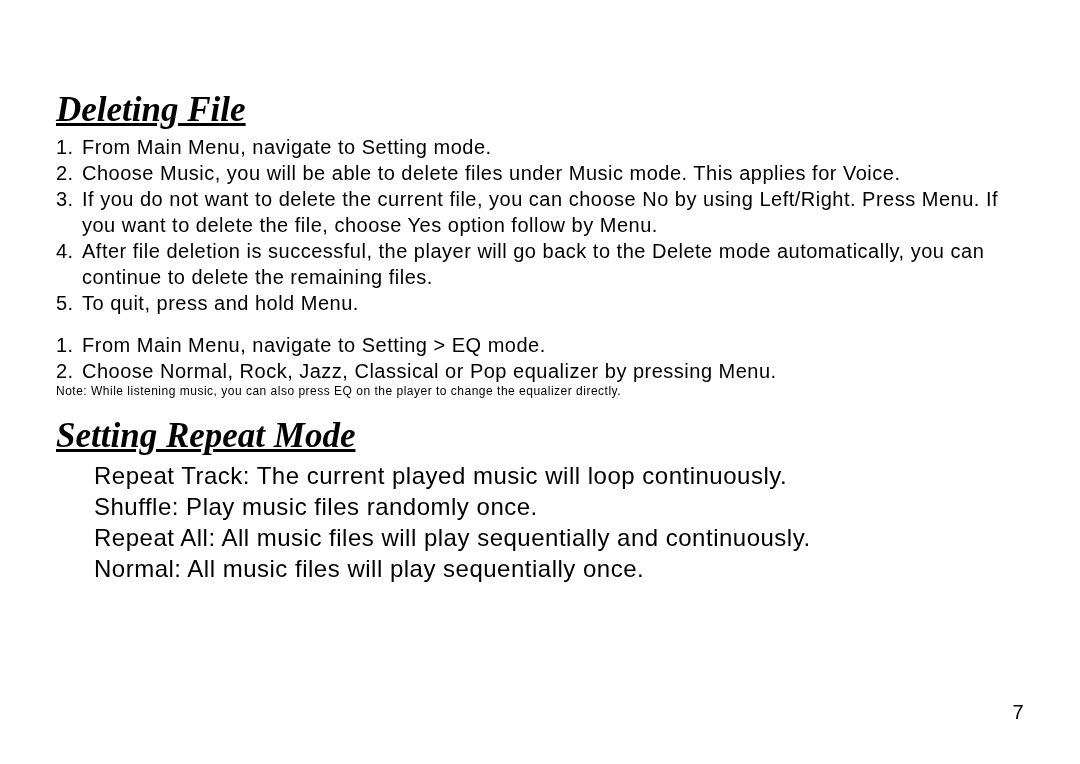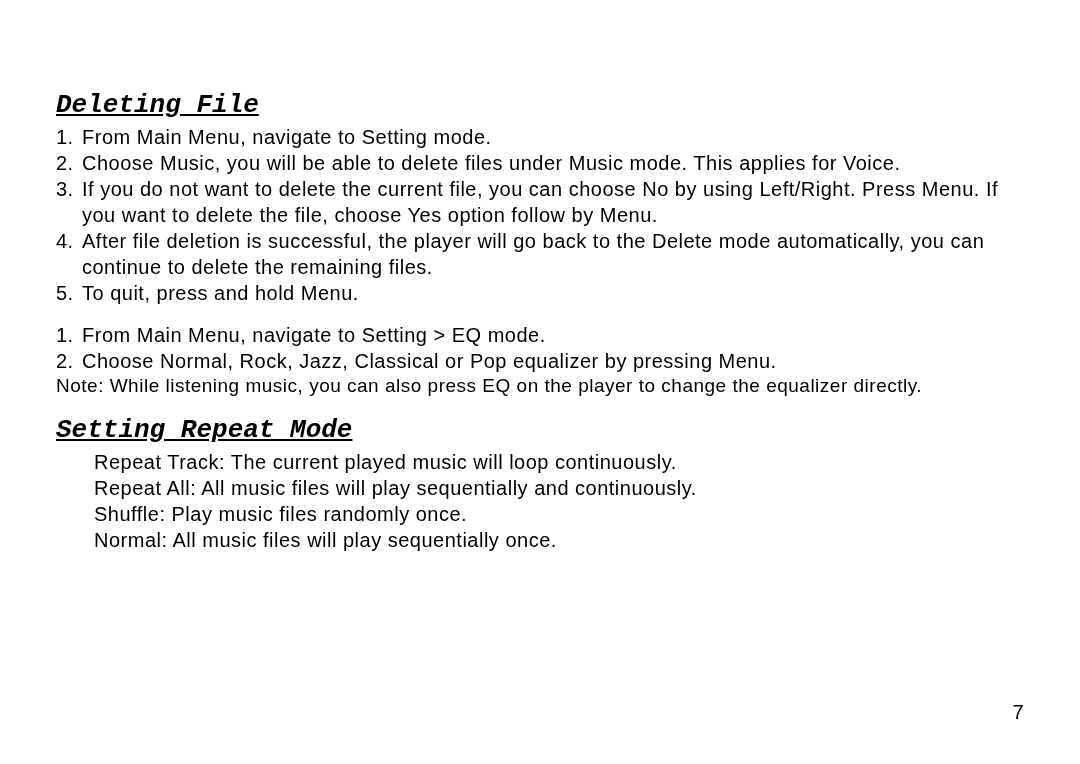--- a/index.html
+++ b/index.html
@@ -8,42 +8,42 @@
       height: 764px;
       background: #ffffff;
       font-family: Arial, Helvetica, sans-serif;
       color: #000;
       position: relative;
       padding: 90px 56px 40px 56px;
       letter-spacing: 0.5px;
     }
     .section { margin-bottom: 16px; }
     .section-title {
-      font-family: Liberation Mono, monospace;
+      font-family: Liberation Serif, serif;
       font-style: italic;
       font-weight: bold;
-      font-size: 26px;
+      font-size: 35px;
       text-decoration: underline;
       margin-bottom: 4px;
       letter-spacing: 0;
     }
     .body-text {
       font-size: 20px;
       line-height: 1.3;
     }
     ol.body-text { list-style: none; }
     ol.body-text > li { position: relative; padding-left: 26px; }
     ol.body-text > li > .num {
       position: absolute;
       left: 0;
       top: 0;
     }
-    .note { font-size: 19px; line-height: 1.3; }
+    .note { font-size: 12px; line-height: 1.3; }
     .indent-block { padding-left: 38px; }
-    .indent-block .line { font-size: 20px; line-height: 1.3; }
+    .indent-block .line { font-size: 24px; line-height: 1.3; }
     .page-number {
       position: absolute;
       right: 56px;
       bottom: 40px;
       font-size: 20px;
     }
   </style>
 </head>
 <body>
 
@@ -63,19 +63,19 @@
     <li><span class="num">1.</span><span>From Main Menu, navigate to Setting &gt; EQ mode.</span></li>
     <li><span class="num">2.</span><span>Choose Normal, Rock, Jazz, Classical or Pop equalizer by pressing Menu.</span></li>
   </ol>
   <div class="note">Note: While listening music, you can also press EQ on the player to change the equalizer directly.</div>
 </div>
 
 <div class="section">
   <div class="section-title">Setting Repeat Mode</div>
   <div class="indent-block">
     <div class="line">Repeat Track: The current played music will loop continuously.</div>
+    <div class="line">Shuffle: Play music files randomly once.</div>
     <div class="line">Repeat All: All music files will play sequentially and continuously.</div>
-    <div class="line">Shuffle: Play music files randomly once.</div>
     <div class="line">Normal: All music files will play sequentially once.</div>
   </div>
 </div>
 
 <div class="page-number">7</div>
 
 </body></html>

